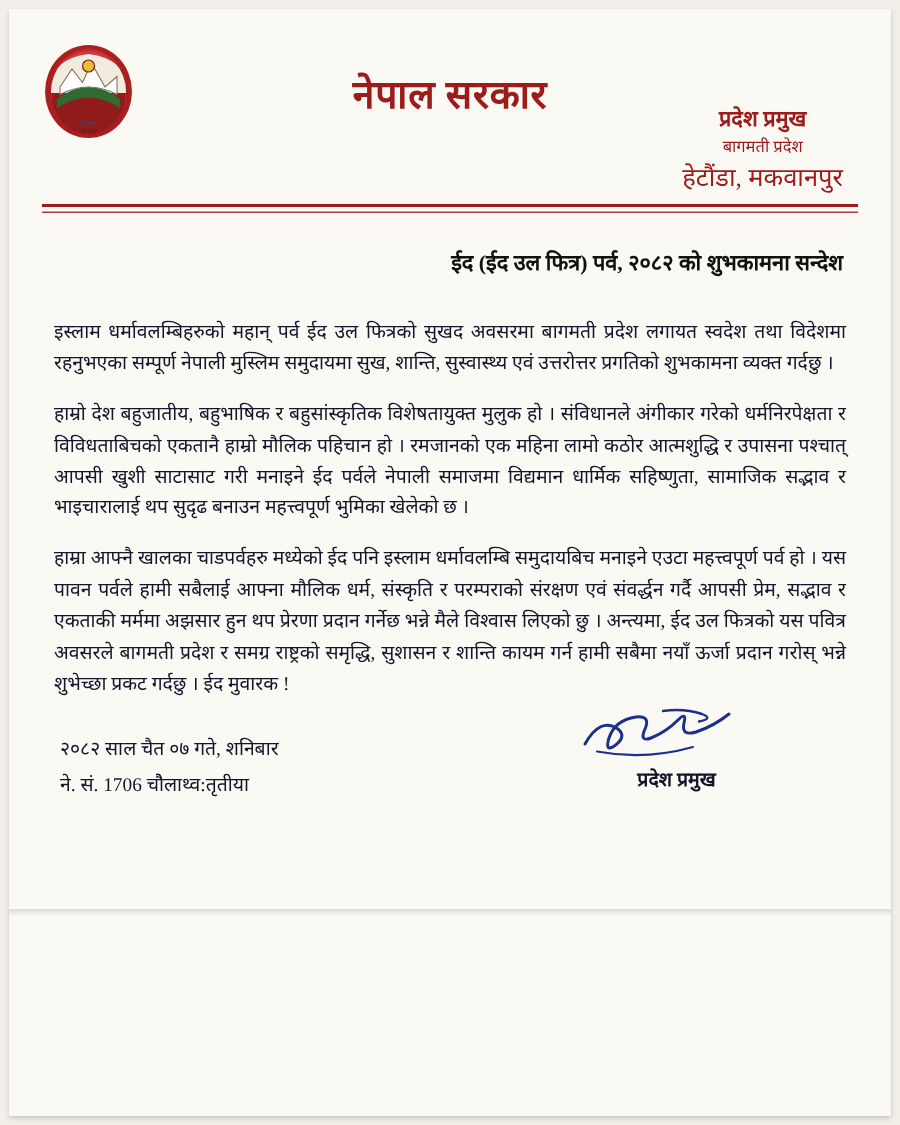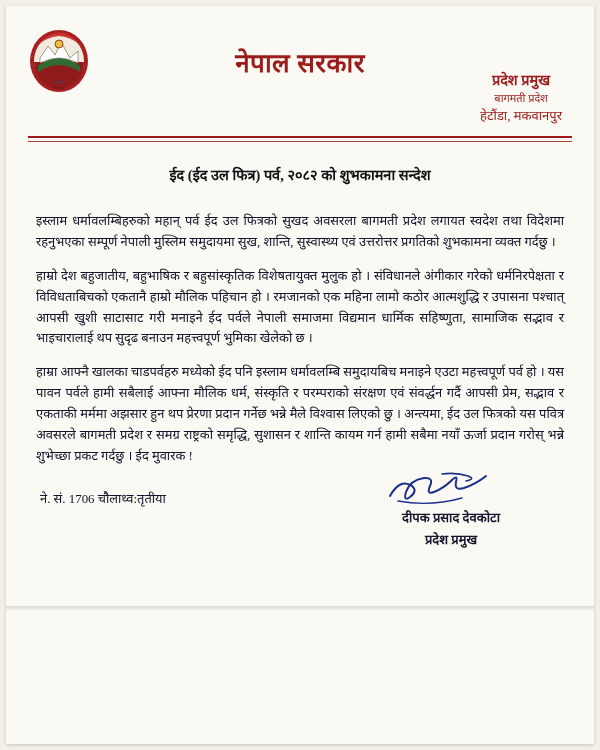--- a/index.html
+++ b/index.html
@@ -64,21 +64,21 @@
     position: absolute;
     right: 18px;
     top: 54px;
     text-align: center;
     color: #9c1b1b;
     font-family: "Liberation Serif", serif;
     line-height: 1.45;
   }
   .office-1 { font-size: 14.5px; font-weight: bold; }
   .office-2 { font-size: 11px; }
-  .office-3 { font-size: 13px; text-align: right; }
+  .office-3 { font-size: 17px; text-align: right; }
 
   .rule {
     position: absolute;
     left: 8px;
     right: 8px;
     top: 120px;
     height: 2px;
     background: #9c1b1b;
   }
   .rule.thin {
@@ -87,21 +87,21 @@
     background: #9c1b1b;
     opacity: 0.85;
   }
 
   
   .doc-title {
     position: absolute;
     left: 18px;
     right: 18px;
     top: 148px;
-    text-align: center;
+    text-align: right;
     font-family: "Liberation Serif", serif;
     font-weight: bold;
     font-size: 14.5px;
     color: #111;
   }
   .body {
     position: absolute;
     left: 16px;
     right: 16px;
     top: 182px;
@@ -198,39 +198,39 @@
           <div class="office-3">हेटौंडा, मकवानपुर</div>
         </div>
       </div>
 
       <div class="rule"></div>
       <div class="rule thin"></div>
 
       <div class="doc-title">ईद (ईद उल फित्र) पर्व, २०८२ को शुभकामना सन्देश</div>
 
       <div class="body">
-        <p class="para">इस्लाम धर्मावलम्बिहरुको महान् पर्व ईद उल फित्रको सुखद अवसरला बागमती प्रदेश लगायत स्वदेश तथा विदेशमा रहनुभएका सम्पूर्ण नेपाली मुस्लिम समुदायमा सुख, शान्ति, सुस्वास्थ्य एवं उत्तरोत्तर प्रगतिको शुभकामना व्यक्त गर्दछु ।</p>
+        <p class="para">इस्लाम धर्मावलम्बिहरुको महान् पर्व ईद उल फित्रको सुखद अवसरमा बागमती प्रदेश लगायत स्वदेश तथा विदेशमा रहनुभएका सम्पूर्ण नेपाली मुस्लिम समुदायमा सुख, शान्ति, सुस्वास्थ्य एवं उत्तरोत्तर प्रगतिको शुभकामना व्यक्त गर्दछु ।</p>
         <p class="para">हाम्रो देश बहुजातीय, बहुभाषिक र बहुसांस्कृतिक विशेषतायुक्त मुलुक हो । संविधानले अंगीकार गरेको धर्मनिरपेक्षता र विविधताबिचको एकतानै हाम्रो मौलिक पहिचान हो । रमजानको एक महिना लामो कठोर आत्मशुद्धि र उपासना पश्चात् आपसी खुशी साटासाट गरी मनाइने ईद पर्वले नेपाली समाजमा विद्यमान धार्मिक सहिष्णुता, सामाजिक सद्भाव र भाइचारालाई थप सुदृढ बनाउन महत्त्वपूर्ण भुमिका खेलेको छ ।</p>
         <p class="para">हाम्रा आफ्नै खालका चाडपर्वहरु मध्येको ईद पनि इस्लाम धर्मावलम्बि समुदायबिच मनाइने एउटा महत्त्वपूर्ण पर्व हो । यस पावन पर्वले हामी सबैलाई आफ्ना मौलिक धर्म, संस्कृति र परम्पराको संरक्षण एवं संवर्द्धन गर्दै आपसी प्रेम, सद्भाव र एकताकी मर्ममा अझसार हुन थप प्रेरणा प्रदान गर्नेछ भन्ने मैले विश्वास लिएको छु । अन्त्यमा, ईद उल फित्रको यस पवित्र अवसरले बागमती प्रदेश र समग्र राष्ट्रको समृद्धि, सुशासन र शान्ति कायम गर्न हामी सबैमा नयाँ ऊर्जा प्रदान गरोस् भन्ने शुभेच्छा प्रकट गर्दछु ।  ईद मुवारक !</p>
       </div>
 
       <div class="footer">
         <div class="date-block">
+          <div>२०८२ साल चैत ०७ गते, शनिबार</div>
           <div>ने. सं. 1706 चौेलाथ्व:तृतीया</div>
         </div>
 
         <div class="sign-block">
           <div class="signature">
             <svg width="140" height="36" viewBox="0 0 140 36">
               <path d="M6 26 q10 -18 22 -10 q6 5 -2 11 q-7 5 -4 -5 q4 -12 18 -14 q10 -1 6 8 q-4 9 4 6 q10 -4 18 -12 q6 -6 4 2 q-2 9 8 6 q12 -4 22 -12" fill="none" stroke="#1c2f8a" stroke-width="2" stroke-linecap="round"></path>
               <path d="M58 4 q14 -2 26 2 q8 3 -2 5" fill="none" stroke="#1c2f8a" stroke-width="1.6" stroke-linecap="round"></path>
               <path d="M14 31 q32 6 64 -3" fill="none" stroke="#1c2f8a" stroke-width="1.4" stroke-linecap="round"></path>
             </svg>
           </div>
-          <div class="signer-name">दीपक प्रसाद देवकोटा</div>
           <div class="signer-post">प्रदेश प्रमुख</div>
         </div>
       </div>
 
     </div>
   </div>
   <div class="shadow-strip"></div>
 </div>
 
 </body></html>

